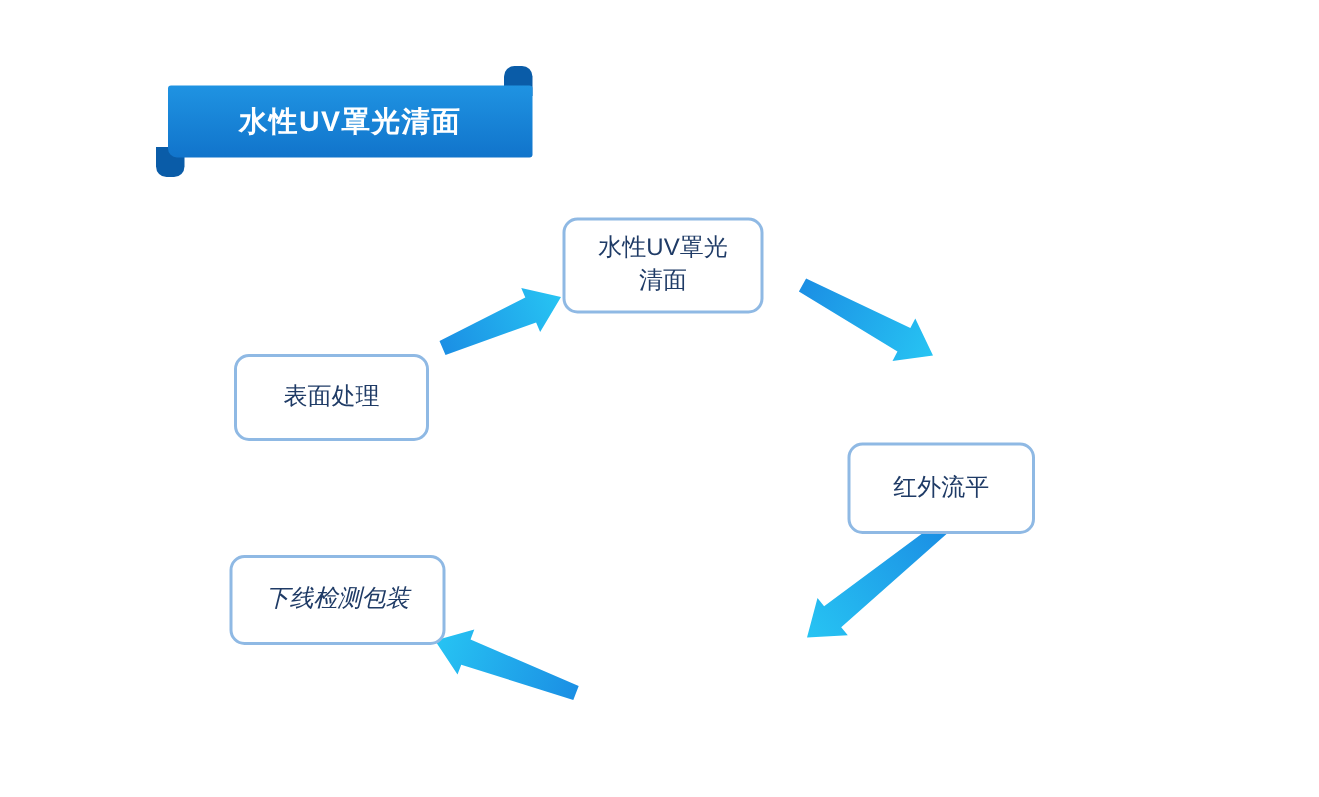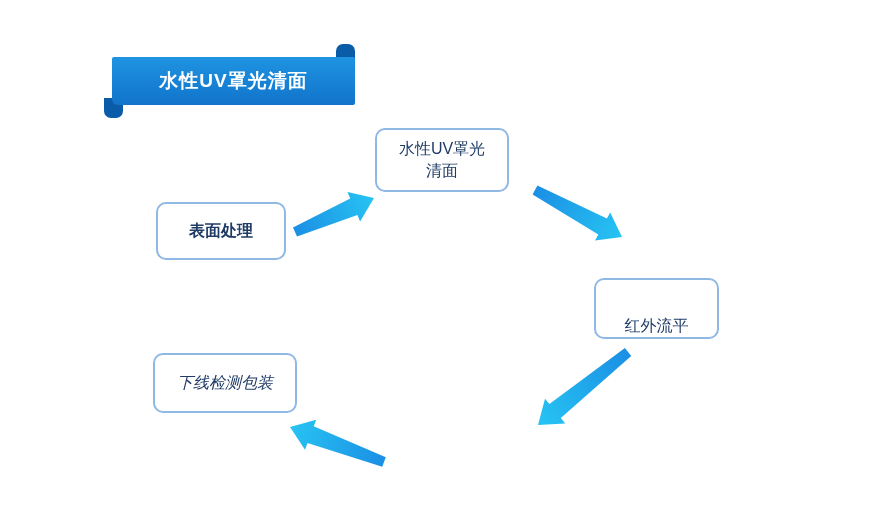--- a/index.html
+++ b/index.html
@@ -47,30 +47,31 @@
 
   
   .node {
     position: absolute;
     box-sizing: border-box;
     background: #ffffff;
     border: 2px solid #8fb9e4;
     border-radius: 10px;
     display: flex; align-items: center; justify-content: center;
     text-align: center;
+    margin-top: 17px;
   }
   .node span {
     color: #1f3b66;
     font-size: 16px;
     line-height: 1.35;
     white-space: pre-line;
   }
   .n-coating { left: 375px; top: 128px; width: 134px; height: 64px; }
-  .n-surface { left: 156px; top: 202px; width: 130px; height: 58px; font-weight: bold; }
-  .n-ir      { left: 594px; top: 278px; width: 125px; height: 61px; align-items: flex-end; }
+  .n-surface { left: 156px; top: 219px; width: 130px; height: 58px; }
+  .n-ir      { left: 565px; top: 278px; width: 125px; height: 61px; }
   .n-offline { left: 153px; top: 353px; width: 144px; height: 60px; font-style: italic; }
   .n-uv      { left: 388px; top: 426px; width: 133px; height: 60px; }
 
   
   .arrows {
     position: absolute; left: 0; top: 0;
     width: 879px; height: 531px;
     pointer-events: none;
   }
 </style>

